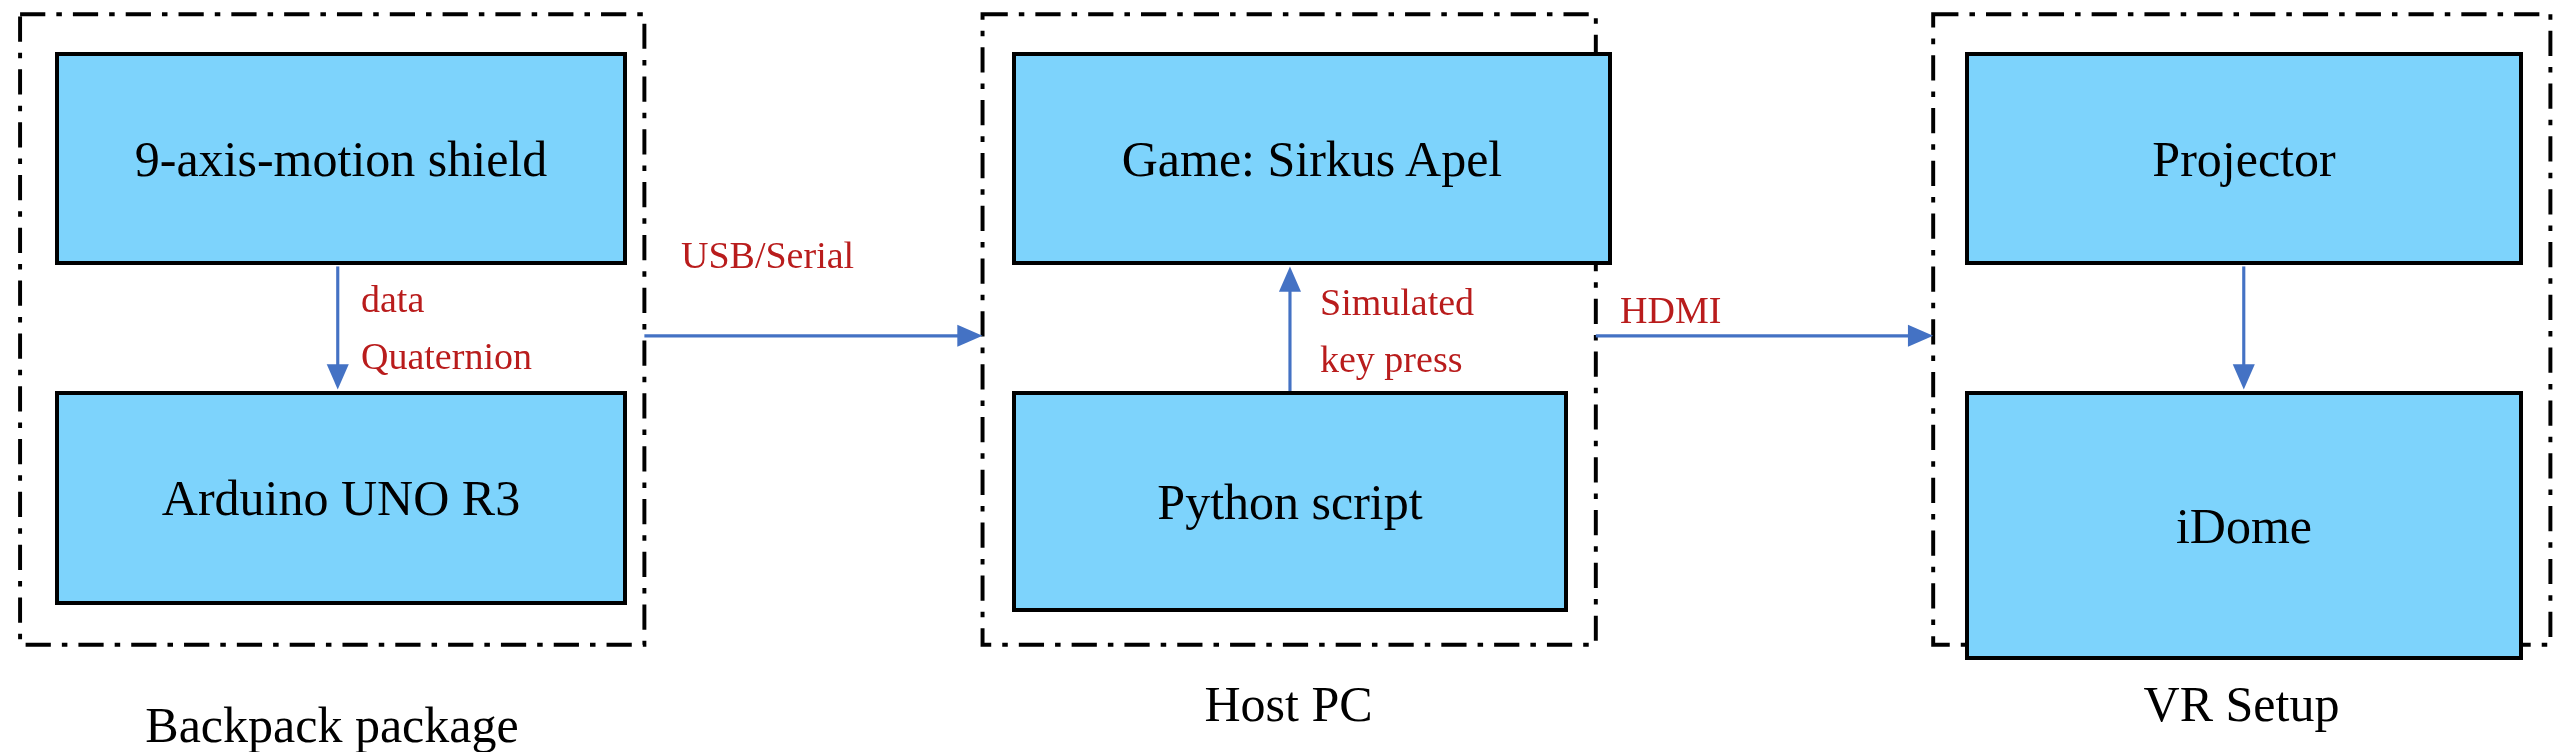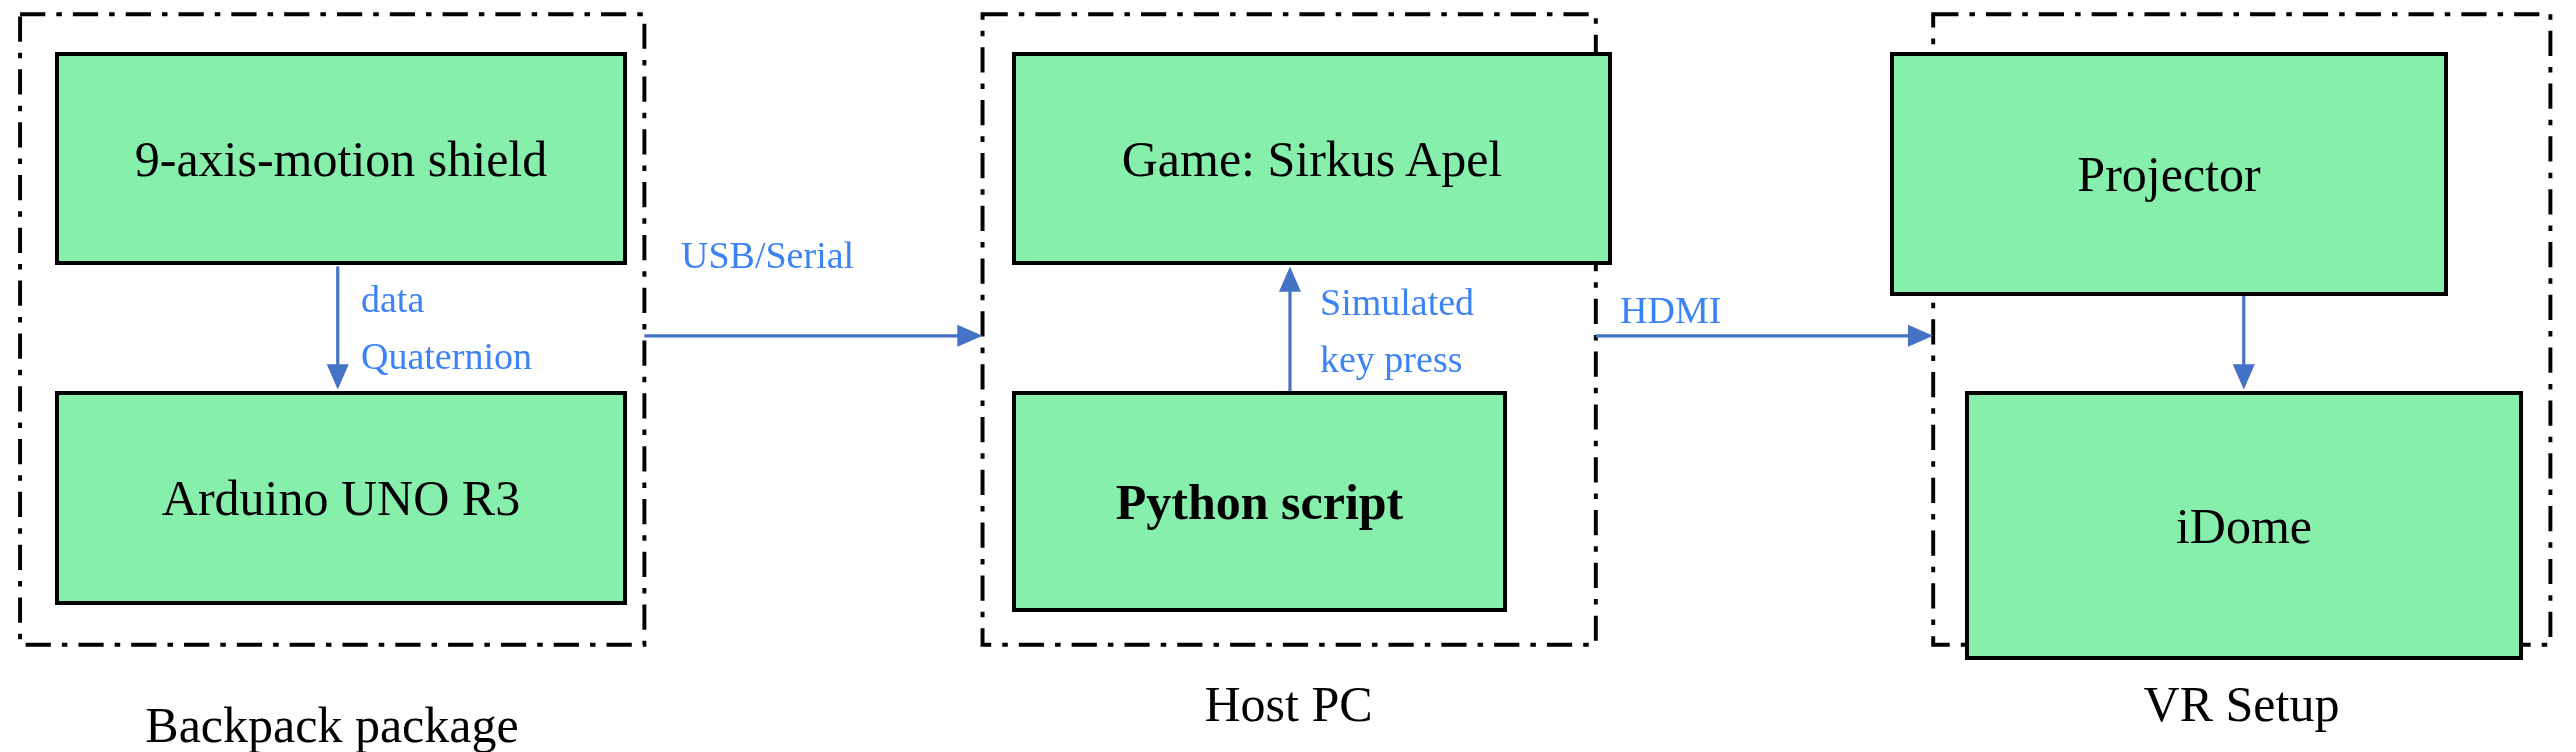--- a/index.html
+++ b/index.html
@@ -35,31 +35,31 @@
     fill: none;
   }
   .arrow-head {
     fill: #4472C4;
     stroke: none;
   }
   .node {
     position: absolute;
     box-sizing: border-box;
     border: 4.7px solid #000000;
-    background: #86efac;
+    background: #7dd3fc;
     display: flex;
     align-items: center;
     justify-content: center;
     font-size: 50px;
     color: #000000;
     white-space: nowrap;
   }
   .blue-label {
     position: absolute;
-    color: #3b82f6;
+    color: #b91c1c;
     font-size: 38px;
     line-height: 1.5;
     white-space: nowrap;
   }
   .blue-label span { display: block; }
   .caption {
     position: absolute;
     color: #000000;
     font-size: 50px;
     text-align: center;
@@ -113,34 +113,34 @@
   </div>
 
   <div class="caption" style="left:20px; top:675px; width:624px;margin-top:21px;">Backpack package</div>
 
   <div class="blue-label" style="left:681px; top:227px;">
     <span>USB/Serial</span>
   </div>
 
   <div class="node" style="left:1012px; top:52px; width:600px; height:213px;">Game: Sirkus Apel</div>
 
-  <div class="node" style="left:1012px; top:391px; width:495px; height:221px;font-weight:bold;">Python script</div>
+  <div class="node" style="left:1012px; top:391px; width:556px; height:221px;">Python script</div>
 
   <div class="blue-label" style="left:1320px; top:274px;">
     <span>Simulated</span>
     <span>key press</span>
   </div>
 
   <div class="caption" style="left:982px; top:675px; width:613px;">Host PC</div>
 
   <div class="blue-label" style="left:1620px; top:282px;">
     <span>HDMI</span>
   </div>
 
-  <div class="node" style="left:1890px; top:52px; width:558px; height:244px;">Projector</div>
+  <div class="node" style="left:1965px; top:52px; width:558px; height:213px;">Projector</div>
 
   <div class="node" style="left:1965px; top:391px; width:558px; height:269px;">iDome</div>
 
 
   <div class="caption" style="left:1933px; top:675px; width:617px;">VR Setup</div>
 
 </div>
 
 
 </body></html>

